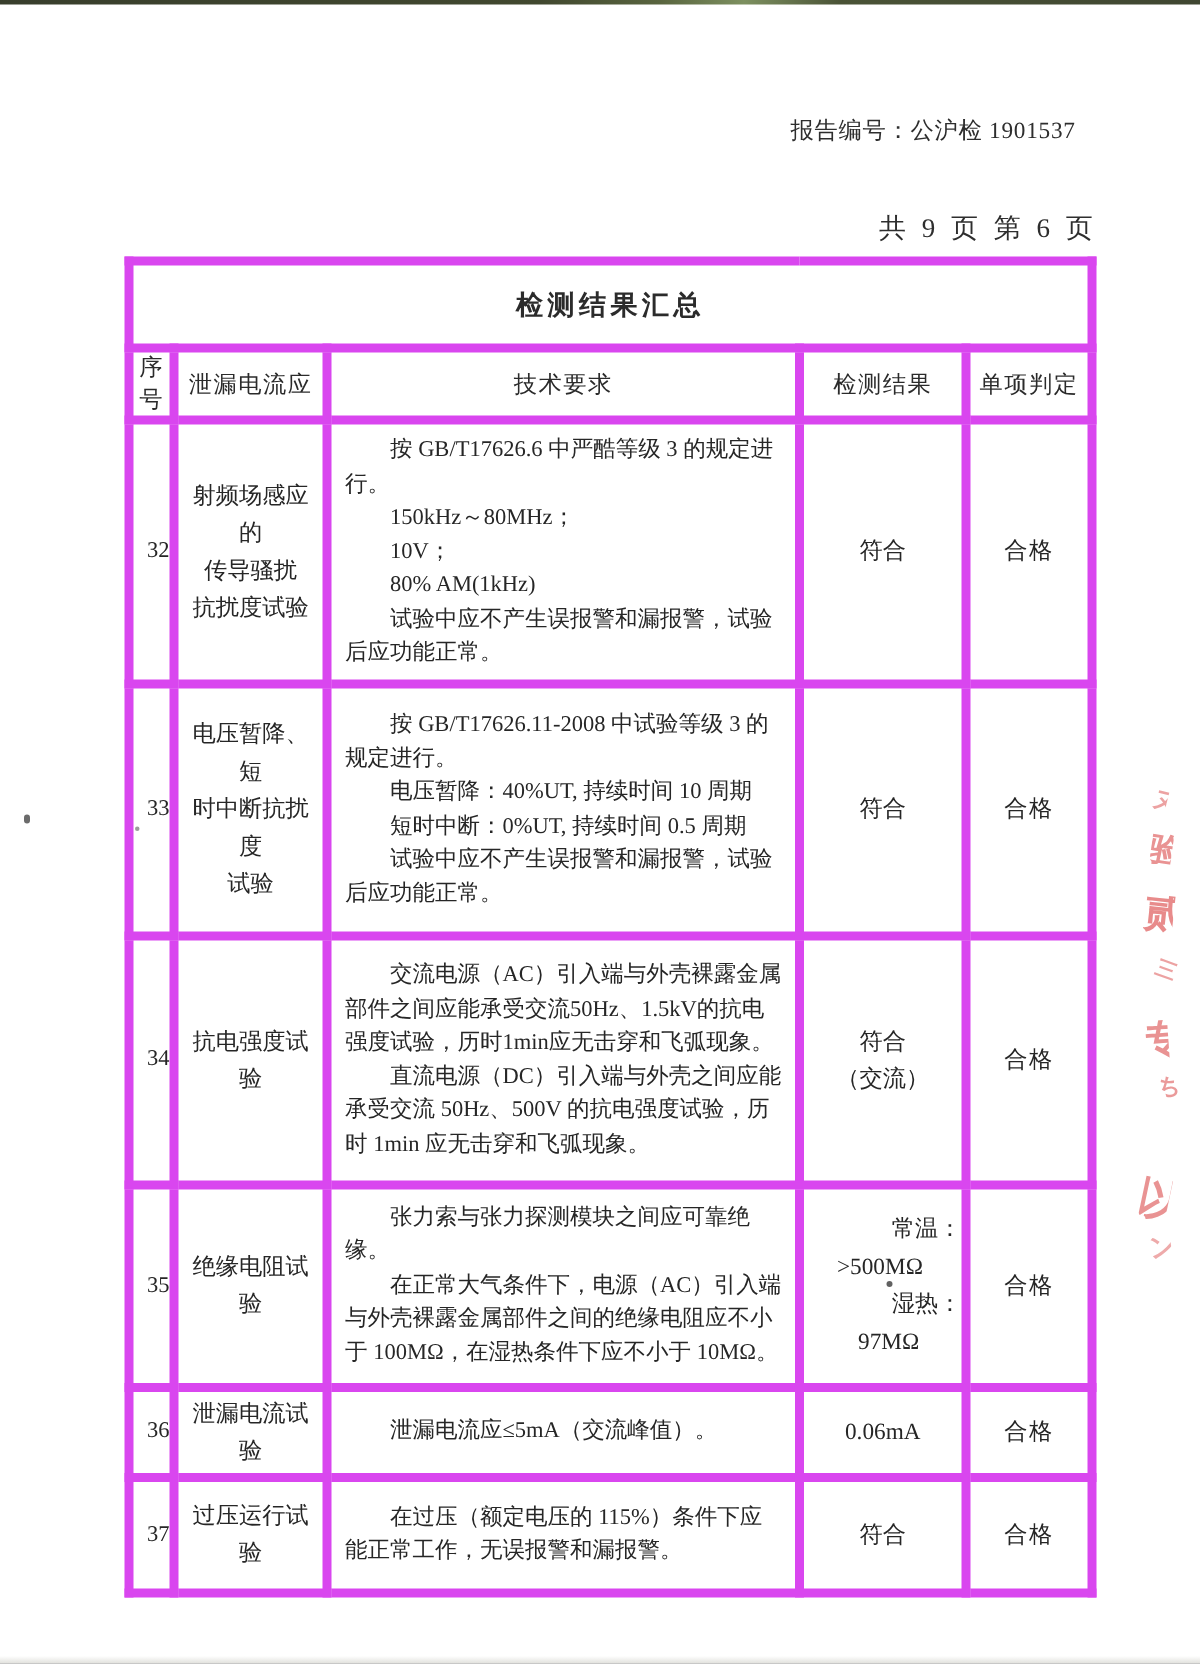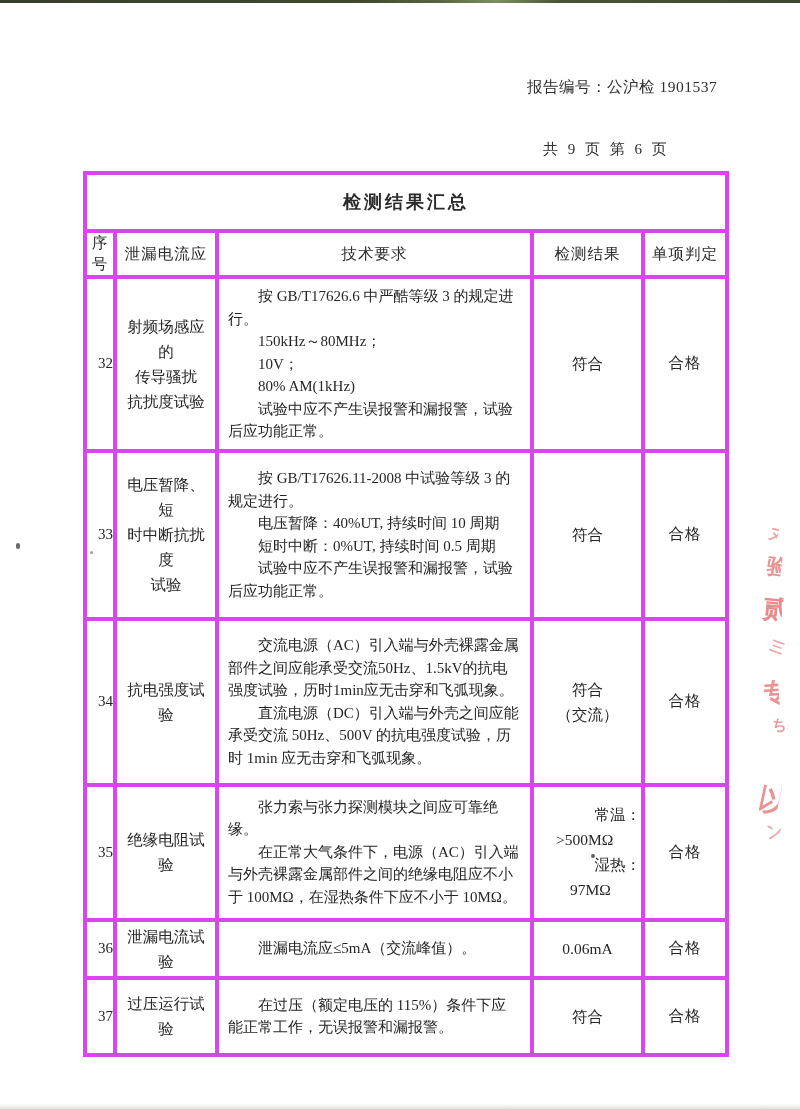--- a/index.html
+++ b/index.html
@@ -23,29 +23,29 @@
   .report-no {
     position:absolute; top:77px; left:527px;
     font-size:15.5px; letter-spacing:.5px; color:#2e2e2e;
   }
   .doc-title {
     position:absolute; top:95px; left:0; width:100%;
     text-align:center; font-size:33px; font-weight:bold;
     letter-spacing:24px; padding-left:24px; color:#333;
   }
   .page-info {
-    position:absolute; top:140px; left:543px;
-    font-size:15px; letter-spacing:3px; color:#2e2e2e;
+    position:absolute; top:140px; left:586px;
+    font-size:18px; letter-spacing:3px; color:#2e2e2e;
   }
   table.results {
     position:absolute; top:171px; left:83px; width:642px;
     border-collapse:collapse; table-layout:fixed;
   }
   table.results th, table.results td {
-    border:4px solid #d946ef; vertical-align:middle;
+    border:6px solid #d946ef; vertical-align:middle;
     font-weight:normal; overflow:hidden;
   }
   table.results { border:1.5px solid #3e3e3e; }
   col.c-no{width:30px;} col.c-item{width:102px;} col.c-req{width:315px;}
   col.c-res{width:111px;} col.c-judge{width:84px;}
   tr.summary-row { height:58px; }
   tr.summary-row th {
     font-size:18px; font-weight:bold; letter-spacing:3px;
     text-align:center; color:#2b2b2b;
   }

